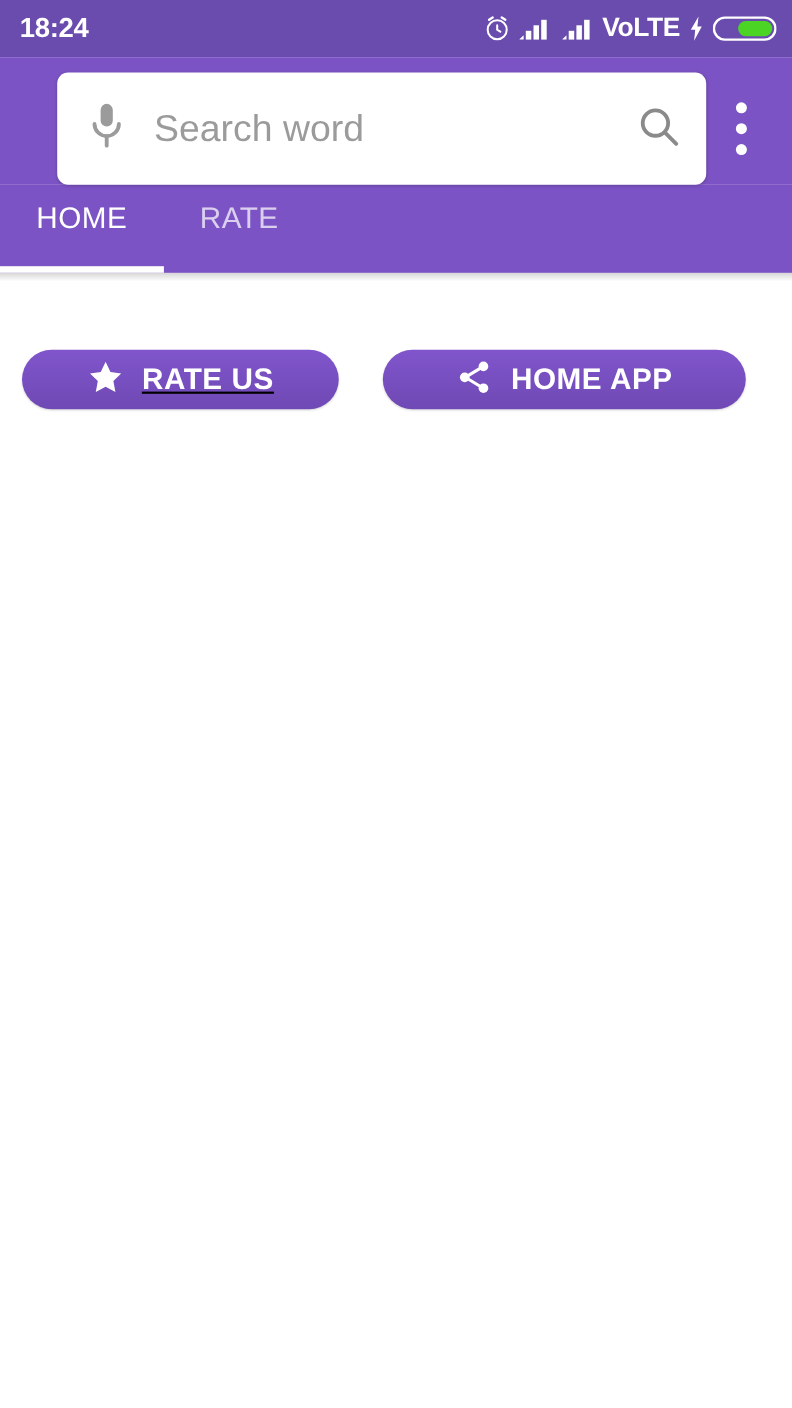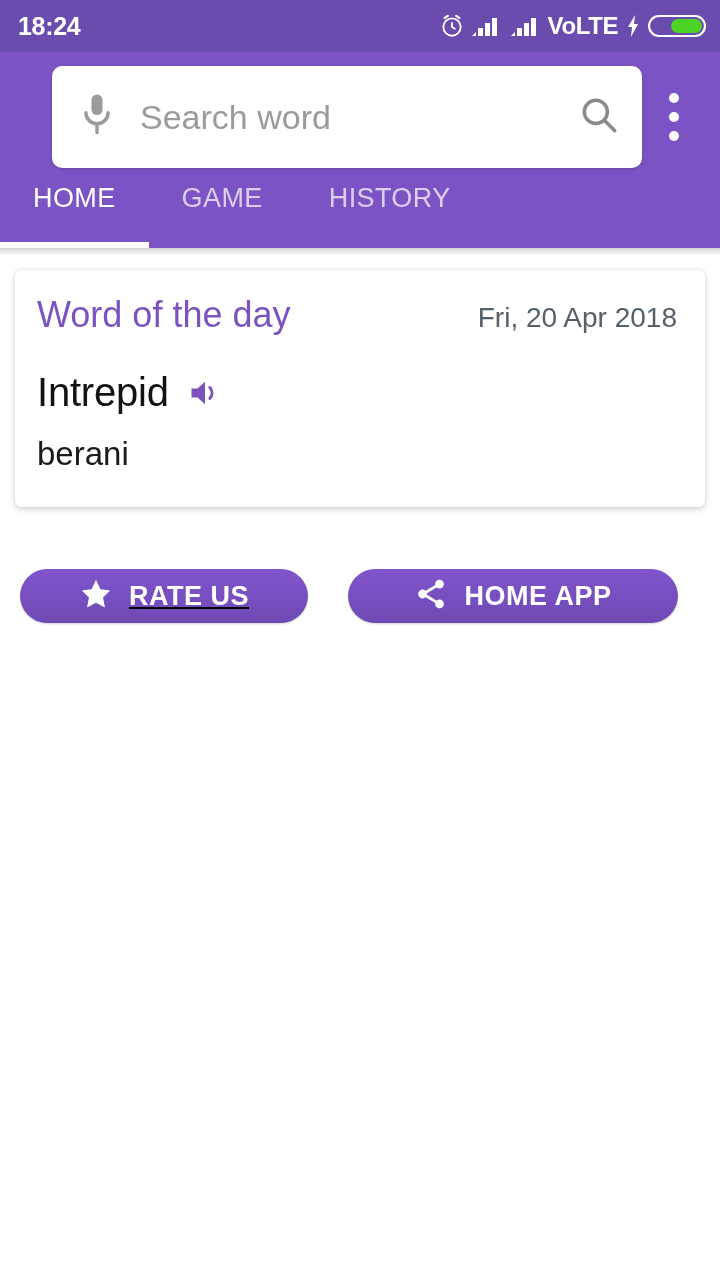--- a/index.html
+++ b/index.html
@@ -303,48 +303,27 @@
 
   </div>
 </div>
 
 <div class="tab-bar">
   <div class="tab active">
     <span class="tab-label">HOME</span>
     <span class="tab-indicator"></span>
   </div>
   <div class="tab">
-    <span class="tab-label">GAME</span>
-  </div>
-  <div class="tab">
-    <span class="tab-label">HISTORY</span>
+    <span class="tab-label">RATE</span>
   </div>
 </div>
 <div class="tab-bar-shadow"></div>
 
 <div class="content">
 
-  <div class="wotd-card">
-    <div class="card-head">
-      <span class="wotd-title">Word of the day</span>
-      <span class="wotd-date">Fri, 20 Apr 2018</span>
-    </div>
-
-    <div class="word-row">
-      <span class="word-main">Intrepid</span>
-      <span class="speaker-btn">
-        <svg width="36" height="36" viewBox="0 0 24 24">
-          <polygon points="3,9 7,9 12,4.5 12,19.5 7,15 3,15" fill="#7B52C0"></polygon>
-          <path d="M15.2 8.4 a5 5 0 0 1 0 7.2" fill="none" stroke="#7B52C0" stroke-width="1.9" stroke-linecap="round"></path>
-        </svg>
-      </span>
-    </div>
-
-    <div class="word-trans">berani</div>
-  </div>
 
   <div class="actions">
 
     <div class="action-btn rate">
       <span>
         <svg width="34" height="34" viewBox="0 0 24 24">
           <polygon points="12,2 15.1,8.6 22,9.5 17,14.4 18.3,21.5 12,18.1 5.7,21.5 7,14.4 2,9.5 8.9,8.6" fill="#ffffff"></polygon>
         </svg>
       </span>
       <span class="action-label">RATE US</span>

